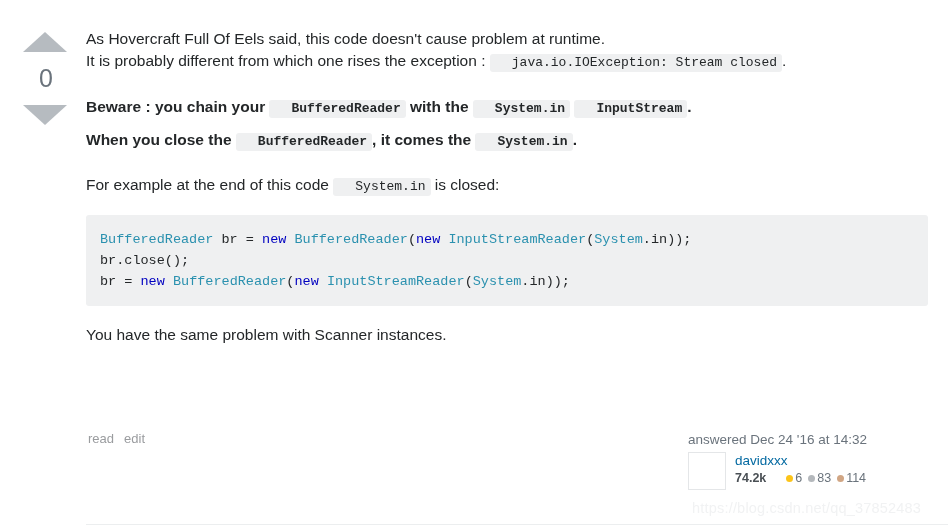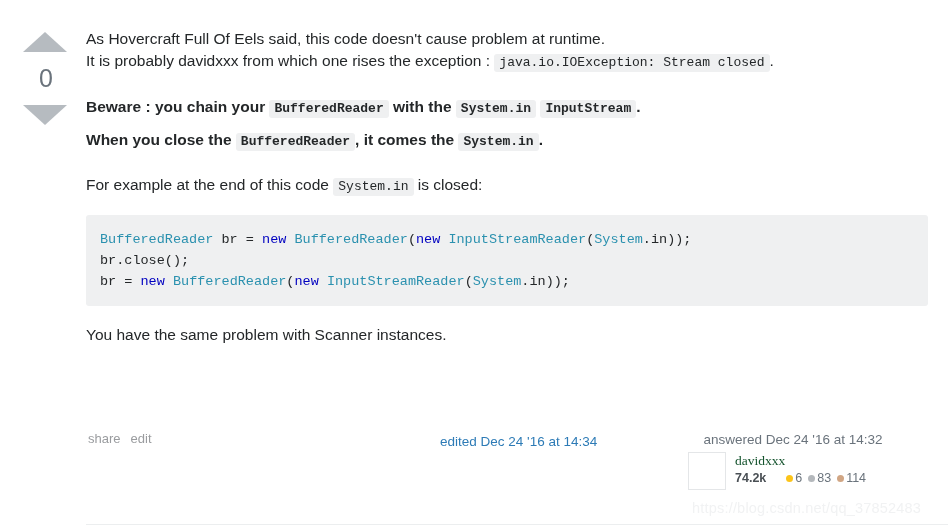--- a/index.html
+++ b/index.html
@@ -74,21 +74,21 @@
   .post-body p.tight {
     line-height: 31px;
     font-weight: bold;
   }
 
   code.inline {
     font-family: "Liberation Mono", monospace;
     font-size: 13px;
     background: #eff0f1;
     color: #242729;
-    padding: 1px 5px 2px 5px;
+    padding: 1px 5px 2px 22px;
     border-radius: 3px;
     white-space: pre;
   }
 
   pre.code-block {
     background: #eff0f1;
     border-radius: 3px;
     margin: 0 0 18px 0;
     padding: 14px 12px 14px 14px;
     width: 816px;
@@ -128,45 +128,43 @@
     position: absolute;
     left: 688px;
     top: 432px;
     width: 210px;
   }
   .user-action-time {
     font-size: 13.5px;
     color: #6a737c;
     margin-bottom: 5px;
     white-space: nowrap;
-    text-align: center;
   }
   .user-info {
     display: flex;
     align-items: flex-start;
   }
   .avatar {
     width: 38px;
     height: 38px;
     background: #ffffff;
     border: 1px solid #e4e6e8;
     box-sizing: border-box;
     flex: 0 0 auto;
   }
   .user-details {
     margin-left: 9px;
     line-height: 17px;
   }
   .user-name {
     font-size: 13.5px;
-    color: #14532d;
+    color: #0369a1;
     cursor: pointer;
     display: block;
     margin-bottom: 1px;
-    font-family: Liberation Serif, serif;
   }
   .user-rep-row {
     font-size: 12.5px;
     color: #6a737c;
     display: flex;
     align-items: center;
     white-space: nowrap;
   }
   .rep {
     font-weight: bold;
@@ -219,45 +217,44 @@
   <div class="vote-cell">
     <div class="arrow arrow-up"></div>
     <div class="vote-count">0</div>
     <div class="arrow arrow-down"></div>
   </div>
 
   <div class="post-body">
 
     <p>
       <span>As Hovercraft Full Of Eels said, this code doesn't cause problem at runtime.</span><br>
-      <span>It is probably davidxxx from which one rises the exception : </span><code class="inline">java.io.IOException: Stream closed</code><span>.</span>
+      <span>It is probably different from which one rises the exception : </span><code class="inline">java.io.IOException: Stream closed</code><span>.</span>
     </p>
 
     <p class="tight">
       <span>Beware : you chain your </span><code class="inline">BufferedReader</code><span> with the </span><code class="inline">System.in</code>&nbsp;<code class="inline">InputStream</code><span>.</span><br>
       <span>When you close the </span><code class="inline">BufferedReader</code><span>, it comes the </span><code class="inline">System.in</code><span>.</span>
     </p>
 
     <p>
       <span>For example at the end of this code </span><code class="inline">System.in</code><span> is closed:</span>
     </p>
 
     <pre class="code-block"><span><span class="cls">BufferedReader</span><span class="pln"> br = </span><span class="kw">new</span><span class="pln"> </span><span class="cls">BufferedReader</span><span class="pln">(</span><span class="kw">new</span><span class="pln"> </span><span class="cls">InputStreamReader</span><span class="pln">(</span><span class="cls">System</span><span class="pln">.in));</span></span>
 <span><span class="pln">br.close();</span></span>
 <span><span class="pln">br = </span><span class="kw">new</span><span class="pln"> </span><span class="cls">BufferedReader</span><span class="pln">(</span><span class="kw">new</span><span class="pln"> </span><span class="cls">InputStreamReader</span><span class="pln">(</span><span class="cls">System</span><span class="pln">.in));</span></span></pre>
 
 
     <p>You have the same problem with Scanner instances.</p>
   </div>
 
   <div class="post-menu">
-    <span>share</span><span>edit</span>
-  </div>
-
-  <div class="edit-info">edited Dec 24 '16 at 14:34</div>
+    <span>read</span><span>edit</span>
+  </div>
+
 
   <div class="user-card">
     <div class="user-action-time">answered Dec 24 '16 at 14:32</div>
     <div class="user-info">
       <div class="avatar"></div>
       <div class="user-details">
         <a class="user-name">davidxxx</a>
         <div class="user-rep-row">
           <span class="rep">74.2k</span>
           <span class="badge-group">

